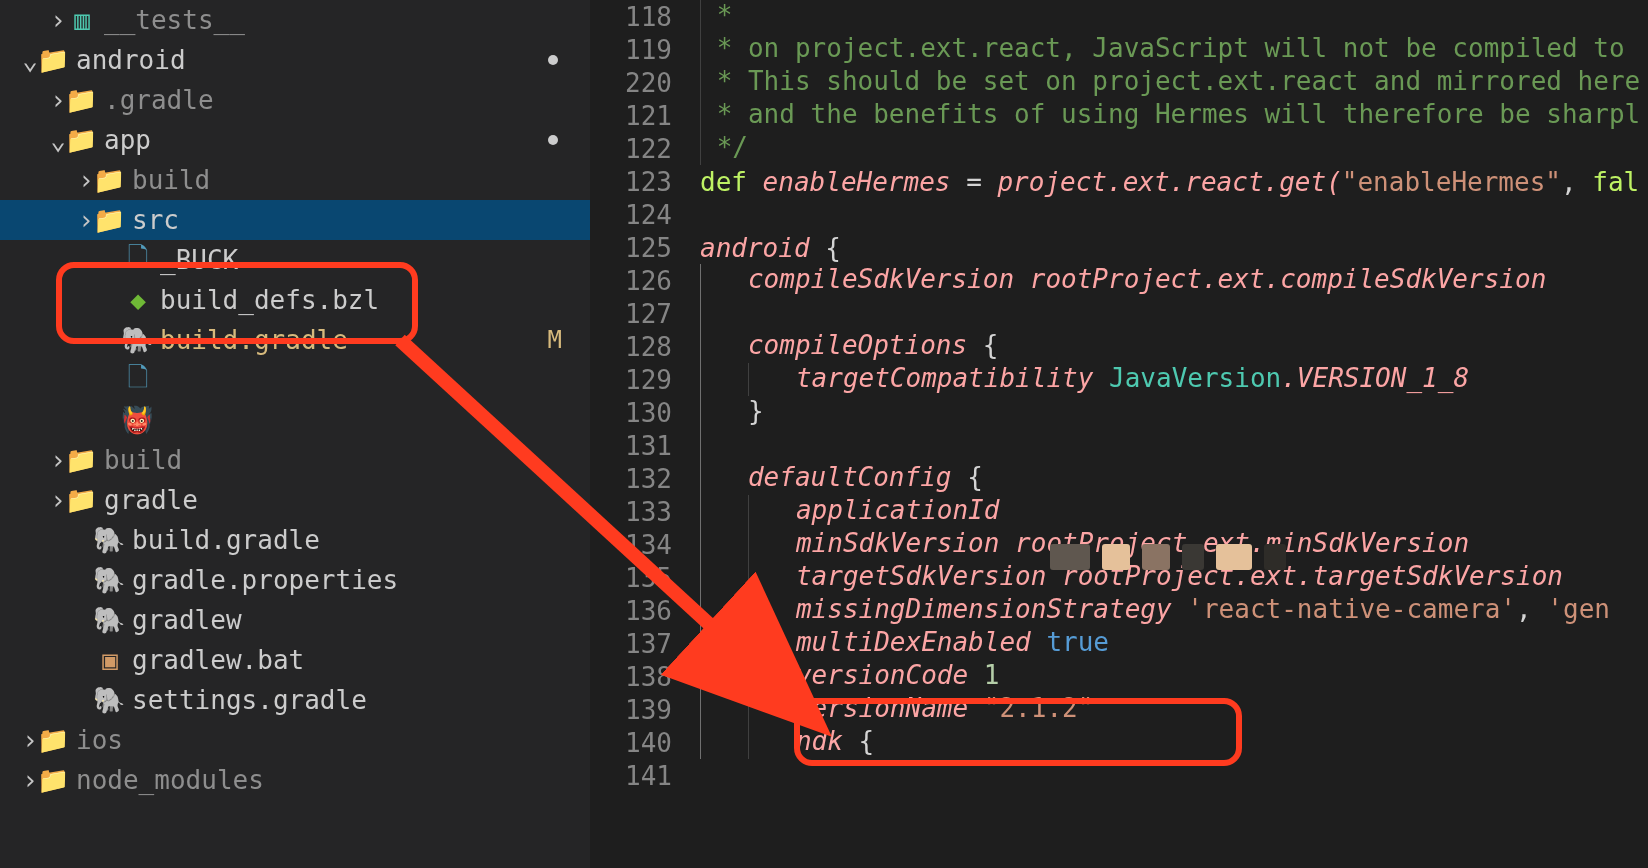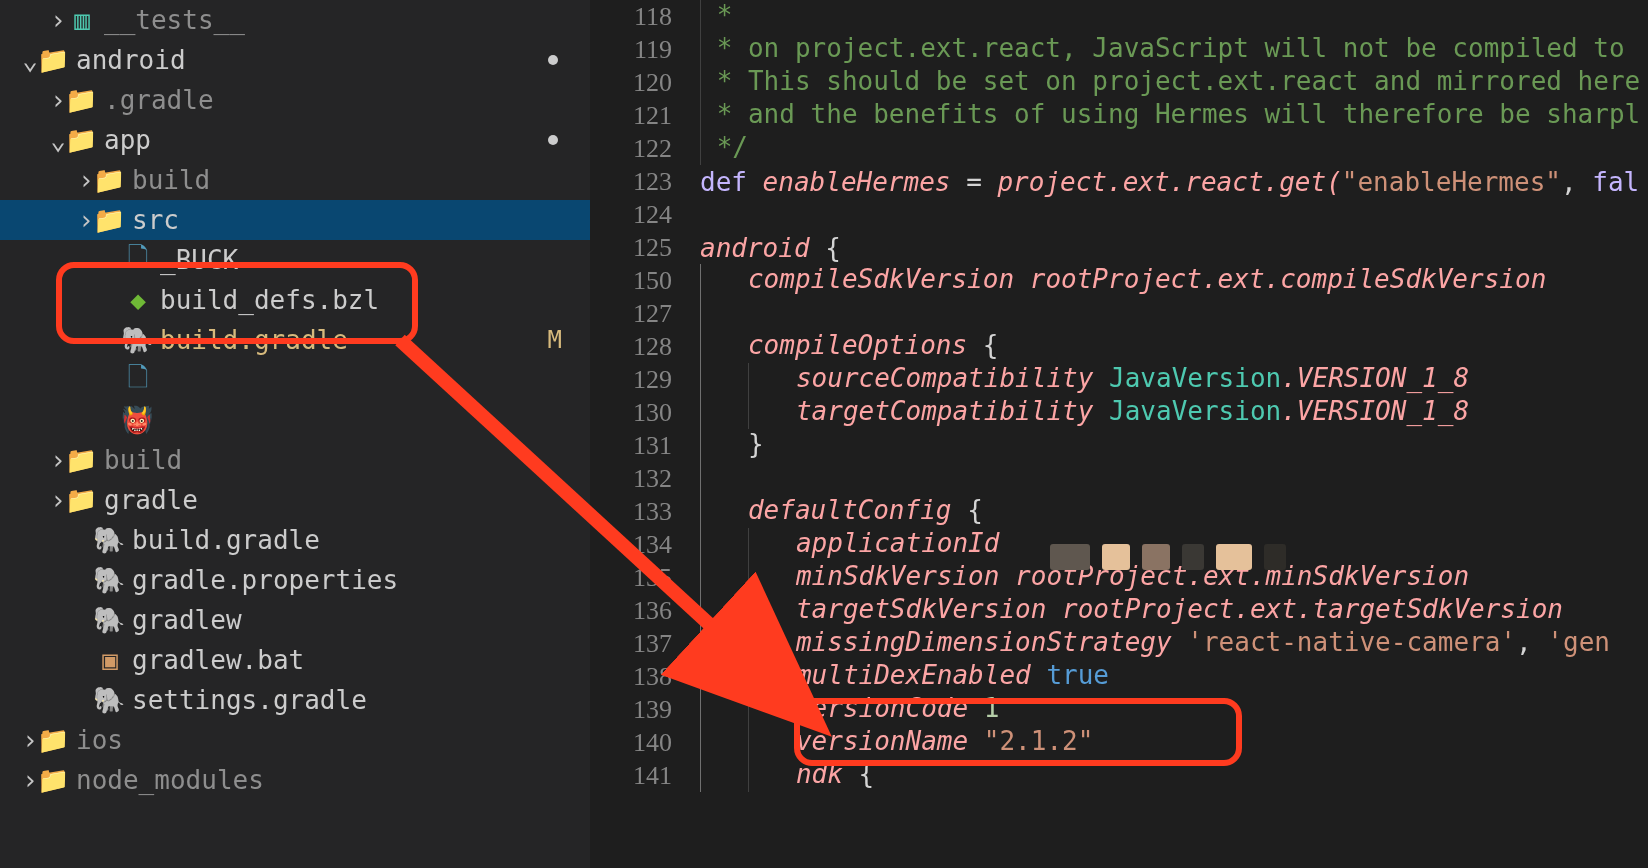--- a/index.html
+++ b/index.html
@@ -79,42 +79,42 @@
   padding-right: 28px;
   color: #858585;
   background: #1e1e1e;
   user-select: none;
 }
 .code {
   flex: 1;
   position: relative;
 }
 .line-row { height: 33px; display: flex; align-items: center; }
-.ln { height: 33px; display: flex; align-items: center; justify-content: flex-end; font-family: Liberation Serif, serif; }
+.ln { height: 33px; display: flex; align-items: center; justify-content: flex-end; }
 .ln.hl {
   border-left: 4px solid #a3a3a3;
   margin-left: -4px;
   padding-left: 0;
 }
 
 .code-line {
   white-space: pre;
   font-size: 26px;
 }
 .indent-guide {
   display: inline-block;
   border-left: 1px solid #404040;
   height: 33px;
   vertical-align: middle;
 }
 .indent-guide.active { border-left-color: #707070; }
 
 
 .tok-comment { color: #6a9955; }
-.tok-keyword { color: #c4b5fd; }
+.tok-keyword { color: #bef264; }
 .tok-ident { color: #fca5a5; font-style: italic; }
 .tok-punc { color: #d4d4d4; }
 .tok-type { color: #4ec9b0; }
 .tok-string { color: #ce9178; }
 .tok-number { color: #b5cea8; }
 .tok-bool { color: #569cd6; }
 
 
 .ic-folder-android { color: #a4c639; }
 .ic-folder-red { color: #e06c75; }
@@ -271,27 +271,27 @@
     <span class="icon ic-folder-green">📁</span>
     <span class="label">node_modules</span>
   </div>
 
 </div>
 
 <div class="editor">
   <div class="gutter">
     <div class="ln">118</div>
     <div class="ln">119</div>
-    <div class="ln">120</div>
+    <div class="ln">220</div>
     <div class="ln">121</div>
     <div class="ln">122</div>
     <div class="ln">123</div>
     <div class="ln">124</div>
     <div class="ln">125</div>
-    <div class="ln">150</div>
+    <div class="ln">126</div>
     <div class="ln">127</div>
     <div class="ln">128</div>
     <div class="ln">129</div>
     <div class="ln">130</div>
     <div class="ln">131</div>
     <div class="ln">132</div>
     <div class="ln">133</div>
     <div class="ln">134</div>
     <div class="ln">135</div>
     <div class="ln">136</div>
@@ -330,23 +330,20 @@
     <div class="line-row">
         <span class="code-line"><span class="indent-guide active"></span>   <span class="tok-ident">compileSdkVersion </span><span class="tok-ident">rootProject.ext.compileSdkVersion</span></span>
       </div>
     <div class="line-row">
         <span class="code-line"><span class="indent-guide active"></span></span>
       </div>
     <div class="line-row">
         <span class="code-line"><span class="indent-guide active"></span>   <span class="tok-ident">compileOptions </span><span class="tok-punc">{</span></span>
       </div>
     <div class="line-row">
-        <span class="code-line"><span class="indent-guide active"></span>   <span class="indent-guide"></span>   <span class="tok-ident">sourceCompatibility </span><span class="tok-type">JavaVersion</span><span class="tok-ident">.VERSION_1_8</span></span>
-      </div>
-    <div class="line-row">
         <span class="code-line"><span class="indent-guide active"></span>   <span class="indent-guide"></span>   <span class="tok-ident">targetCompatibility </span><span class="tok-type">JavaVersion</span><span class="tok-ident">.VERSION_1_8</span></span>
       </div>
     <div class="line-row">
         <span class="code-line"><span class="indent-guide active"></span>   <span class="tok-punc">}</span></span>
       </div>
     <div class="line-row">
         <span class="code-line"><span class="indent-guide active"></span></span>
       </div>
     <div class="line-row">
         <span class="code-line"><span class="indent-guide active"></span>   <span class="tok-ident">defaultConfig </span><span class="tok-punc">{</span></span>

